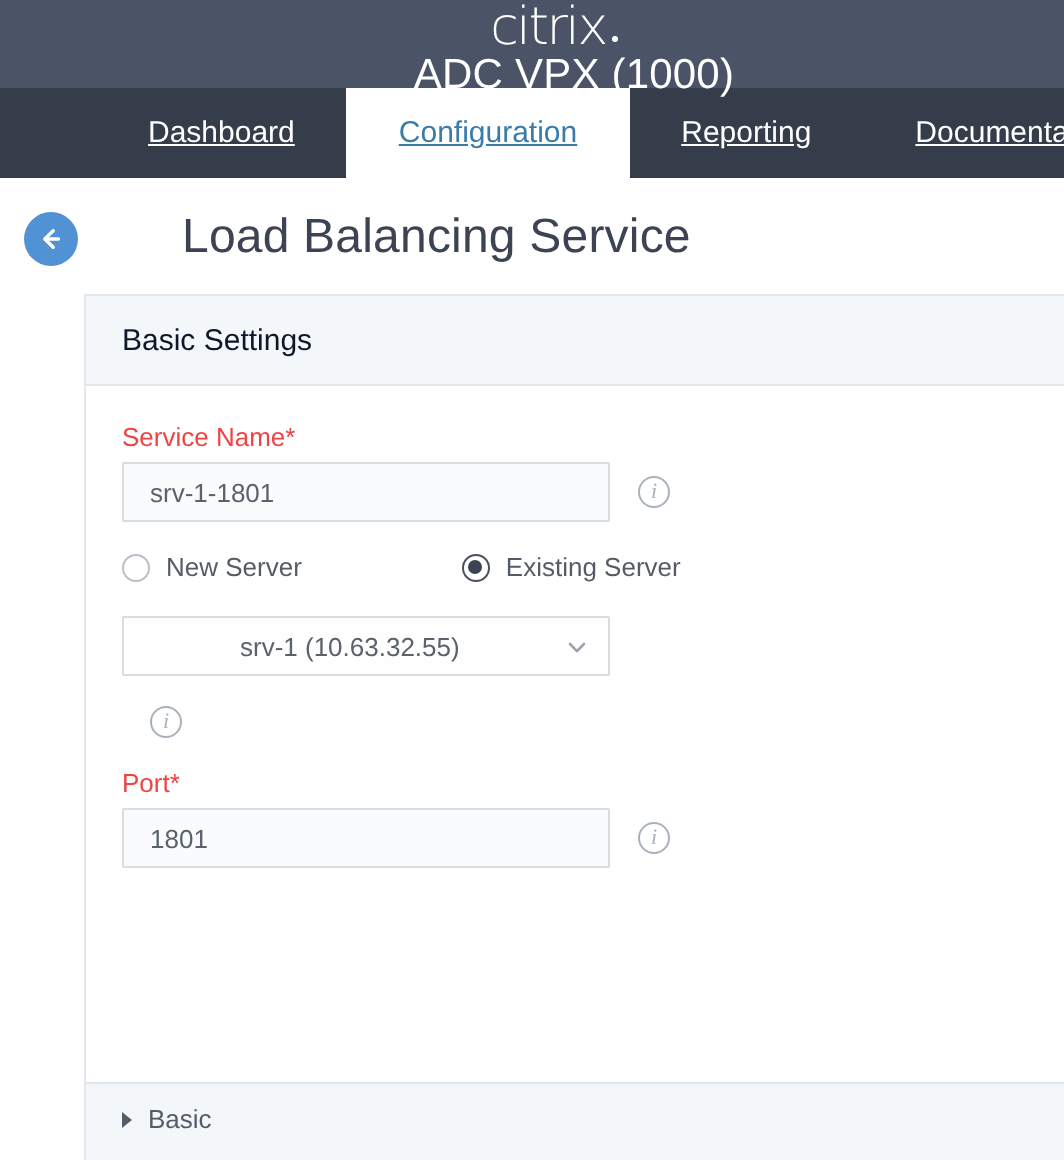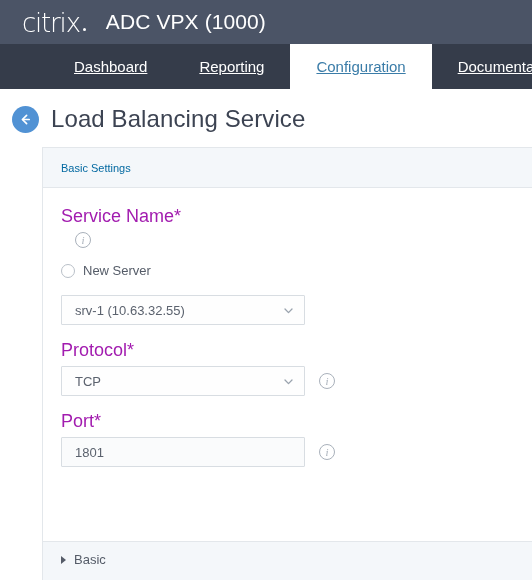--- a/index.html
+++ b/index.html
@@ -16,20 +16,21 @@
   }
 
   
   .brandbar {
     height: 44px;
     background: #4b5466;
     display: flex;
     align-items: center;
     padding-left: 22px;
     box-sizing: border-box;
+    flex-direction: column;
   }
   .citrix-logo {
     display: flex;
     align-items: baseline;
     color: #ffffff;
     font-size: 25px;
     letter-spacing: -0.5px;
     font-weight: 400;
     line-height: 1;
     position: relative;
@@ -86,20 +87,21 @@
     background: #ffffff;
     color: #3a7ca8;
   }
 
   
   .page-head {
     display: flex;
     align-items: center;
     padding: 16px 0 14px 12px;
     background: #ffffff;
+    gap: 40px;
   }
   .back-btn {
     width: 27px;
     height: 27px;
     border-radius: 50%;
     background: #5192d4;
     display: flex;
     align-items: center;
     justify-content: center;
     flex: none;
@@ -122,32 +124,32 @@
     border-right: none;
     border-bottom: none;
     box-sizing: border-box;
     height: 430px;
     position: relative;
   }
   .section-head {
     background: #f4f7fa;
     border-bottom: 1px solid #e3e7eb;
     padding: 14px 0 13px 18px;
-    font-size: 11px;
-    color: #0369a1;
+    font-size: 15px;
+    color: #0f172a;
   }
   .form-body {
     padding: 18px 0 0 18px;
     background: #ffffff;
   }
 
   .field { margin-bottom: 15px; }
   .field-label {
-    font-size: 18px;
-    color: #a21caf;
+    font-size: 13px;
+    color: #ef4444;
     margin-bottom: 5px;
     display: block;
   }
   .input-row {
     display: flex;
     align-items: center;
   }
   .txt-input {
     width: 244px;
     height: 30px;
@@ -173,20 +175,21 @@
     align-items: center;
     padding: 0 9px 0 13px;
     cursor: pointer;
   }
   .sel-text {
     flex: 1;
     font-size: 13px;
     color: #5b626e;
     white-space: nowrap;
     overflow: hidden;
+    margin-left: 45px;
   }
   .chevron {
     flex: none;
     color: #9aa3ae;
     display: flex;
     align-items: center;
   }
   .info-icon {
     width: 16px;
     height: 16px;
@@ -296,22 +299,22 @@
 <div class="brandbar">
   <div class="citrix-logo">
     <span class="ctx-word">citrix</span>
     <span class="ctx-dot"></span>
   </div>
   <div class="app-title">ADC VPX (1000)</div>
 </div>
 
 <div class="tabbar">
   <div class="tab">Dashboard</div>
+  <div class="tab active">Configuration</div>
   <div class="tab">Reporting</div>
-  <div class="tab active">Configuration</div>
   <div class="tab">Documentati</div>
 </div>
 
 <div class="page-head">
   <div class="back-btn">
     <svg width="15" height="15" viewBox="0 0 15 15" aria-hidden="true">
       <path d="M8.6 3.4 L4.4 7.5 L8.6 11.6" fill="none" stroke="#ffffff" stroke-width="1.7" stroke-linecap="round" stroke-linejoin="round"></path>
       <path d="M4.8 7.5 L11.2 7.5" fill="none" stroke="#ffffff" stroke-width="1.7" stroke-linecap="round"></path>
     </svg>
   </div>
@@ -320,55 +323,51 @@
 
 <div class="card">
 
   <div class="section-head">Basic Settings</div>
 
   <div class="form-body">
 
     <div class="field">
       <span class="field-label">Service Name*</span>
       <div class="input-row">
+        <input class="txt-input" type="text" readonly="" value="srv-1-1801" style="">
         <div class="info-icon">i</div>
       </div>
     </div>
 
     <div class="radio-row">
       <div class="radio-opt">
         <span class="radio-mark"></span>
         <span class="radio-label">New Server</span>
+      </div>
+      <div class="radio-opt checked">
+        <span class="radio-mark"></span>
+        <span class="radio-label">Existing Server</span>
       </div>
     </div>
 
     <div class="field">
       <div class="input-row">
         <div class="sel-wrap">
           <span class="sel-text">srv-1 (10.63.32.55)</span>
           <span class="chevron">
             <svg width="13" height="13" viewBox="0 0 13 13" aria-hidden="true">
               <path d="M3 5 L6.5 8.6 L10 5" fill="none" stroke="#9aa3ae" stroke-width="1.3" stroke-linecap="round" stroke-linejoin="round"></path>
             </svg>
           </span>
         </div>
       </div>
     </div>
 
     <div class="field">
-      <span class="field-label">Protocol*</span>
       <div class="input-row">
-        <div class="sel-wrap">
-          <span class="sel-text">TCP</span>
-          <span class="chevron">
-            <svg width="13" height="13" viewBox="0 0 13 13" aria-hidden="true">
-              <path d="M3 5 L6.5 8.6 L10 5" fill="none" stroke="#9aa3ae" stroke-width="1.3" stroke-linecap="round" stroke-linejoin="round"></path>
-            </svg>
-          </span>
-        </div>
         <div class="info-icon">i</div>
       </div>
     </div>
 
     <div class="field">
       <span class="field-label">Port*</span>
       <div class="input-row">
         <input class="txt-input" type="text" readonly="" value="1801" style="">
         <div class="info-icon">i</div>
       </div>

